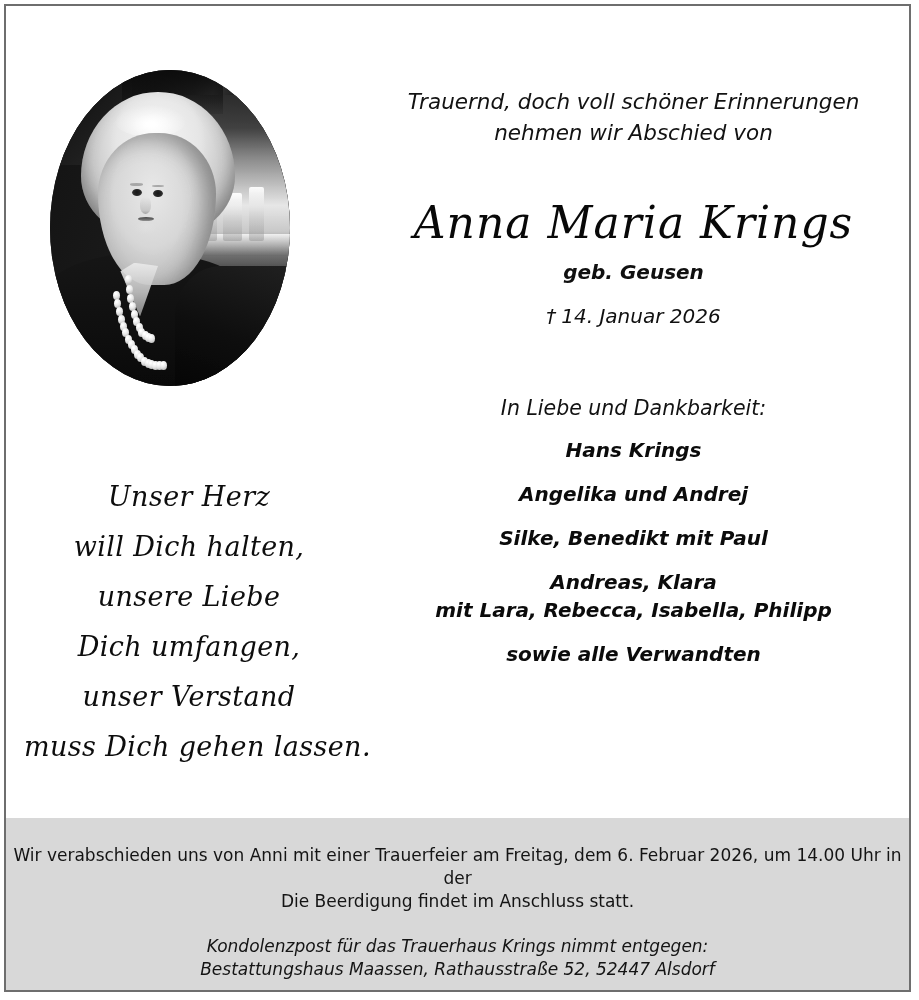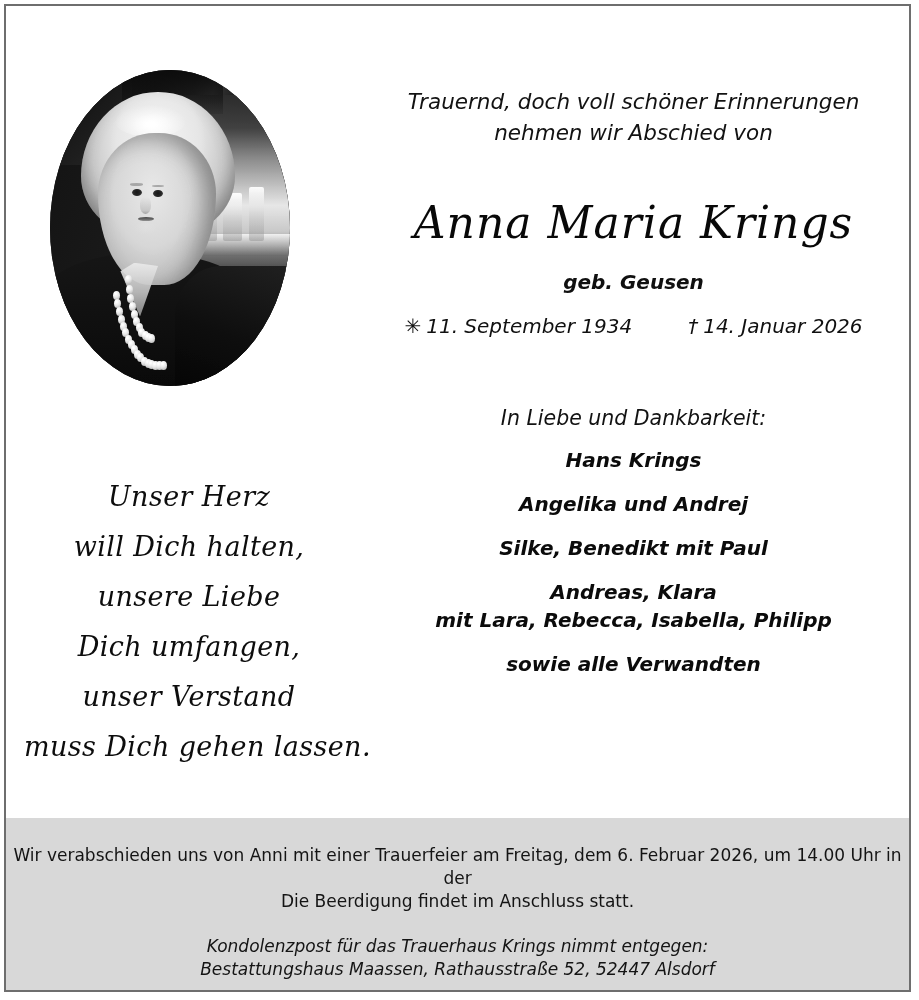--- a/index.html
+++ b/index.html
@@ -230,21 +230,21 @@
     margin-top: 48px;
     font-family: "DejaVu Serif", serif;
     font-style: italic;
     font-size: 44px;
     line-height: 54px;
     letter-spacing: 1px;
     color: #080808;
     white-space: nowrap;
   }
   .maiden-name {
-    margin-top: 20px;
+    margin-top: 10px;
     font-weight: bold;
     font-style: italic;
     font-size: 20px;
     color: #101010;
   }
   .dates {
     margin-top: 20px;
     font-style: italic;
     font-size: 20px;
     color: #101010;
@@ -378,23 +378,20 @@
       <div class="intro">
         <span class="ln">Trauernd, doch voll schöner Erinnerungen</span>
         <span class="ln">nehmen wir Abschied von</span>
       </div>
 
       <div class="deceased-name">Anna Maria Krings</div>
       <div class="maiden-name">geb. Geusen</div>
 
       <div class="dates">
         <span class="d-item">
-          <span class="sym">✳</span><span>11. September 1934</span>
-        </span>
-        <span class="d-item">
           <span class="sym">†</span><span>14. Januar 2026</span>
         </span>
       </div>
 
       <div class="gratitude">In Liebe und Dankbarkeit:</div>
 
       <div class="family">
         <div class="fam-group">
           <span class="ln">Hans Krings</span>
         </div>

